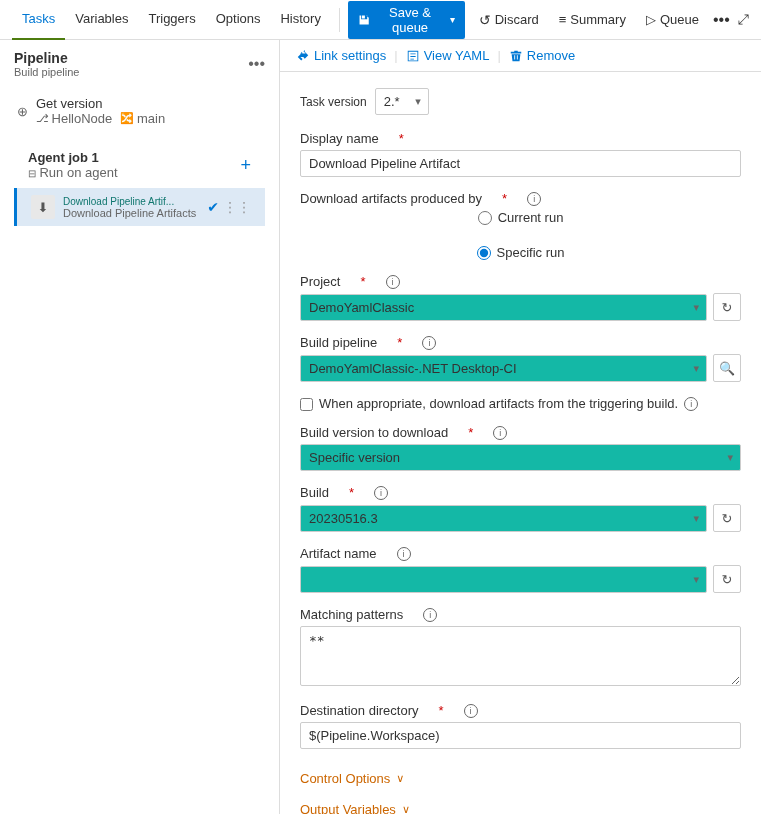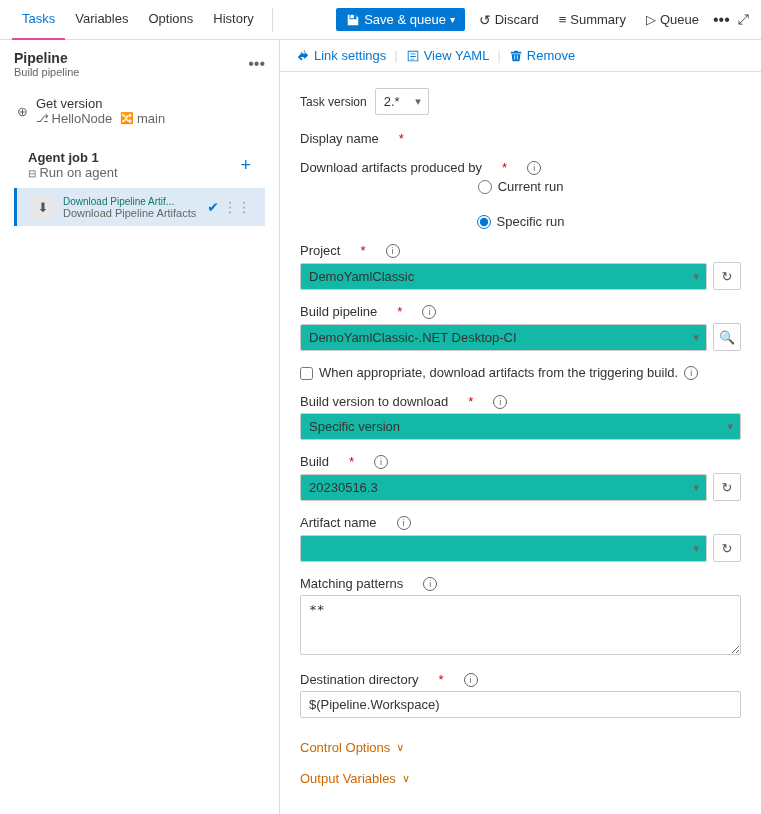--- a/index.html
+++ b/index.html
@@ -7,21 +7,21 @@
 
     
     .top-nav {
       display: flex; align-items: center; background: #fff; border-bottom: 1px solid #ddd;
       height: 40px; padding: 0 12px; gap: 0;
     }
     .top-nav-tab {
       padding: 0 10px; height: 40px; display: flex; align-items: center; cursor: pointer;
       color: #333; border-bottom: 2px solid transparent; font-size: 13px;
     }
-    .top-nav-tab.active { border-bottom: 2px solid #ec4899; color: #0078d4; font-weight: 500; }
+    .top-nav-tab.active { border-bottom: 2px solid #4d7c0f; color: #0078d4; font-weight: 500; }
     .top-nav-divider { width: 1px; background: #ddd; height: 24px; margin: 0 8px; }
     .top-nav-actions { display: flex; align-items: center; gap: 8px; margin-left: auto; }
     .btn-save {
       display: flex; align-items: center; gap: 4px; background: #0078d4; color: #fff;
       border: none; border-radius: 2px; padding: 4px 10px; cursor: pointer; font-size: 13px;
     }
     .btn-save .chevron { font-size: 10px; }
     .btn-text {
       background: none; border: none; color: #333; cursor: pointer; font-size: 13px;
       display: flex; align-items: center; gap: 4px; padding: 4px 6px;
@@ -163,20 +163,21 @@
     .section-header .chevron { font-size: 11px; color: #cc6600; }
 
     .pipeline-section { padding: 8px 14px; }
   </style>
 </head>
 <body>
 
 <div class="top-nav">
   <div class="top-nav-tab active">Tasks</div>
   <div class="top-nav-tab">Variables</div>
+  <div class="top-nav-tab">Triggers</div>
   <div class="top-nav-tab">Options</div>
   <div class="top-nav-tab">History</div>
 
   <div class="top-nav-divider"></div>
 
   <div class="top-nav-actions">
     <button class="btn-save">
       <svg width="14" height="14" viewBox="0 0 16 16" fill="currentColor">
           <path d="M2 2h9l3 3v9H2V2zm7 0v4H5V2H4v5h8V2h-3zm-1 8a2 2 0 110 4 2 2 0 010-4z"></path>
         </svg>
@@ -292,20 +293,21 @@
             <option>2.*</option>
           </select>
         </div>
       </div>
 
       <div class="form-row">
         <div class="form-label">
           <span>Display name</span>
           <span class="required-star">*</span>
         </div>
+        <input class="form-input" type="text" value="Download Pipeline Artifact" style="">
       </div>
 
       <div class="form-row">
         <div class="form-label">
           <span>Download artifacts produced by</span>
           <span class="required-star">*</span>
           <span class="info-icon">i</span>
         </div>
         <div class="radio-group">
           <label class="radio-option">

